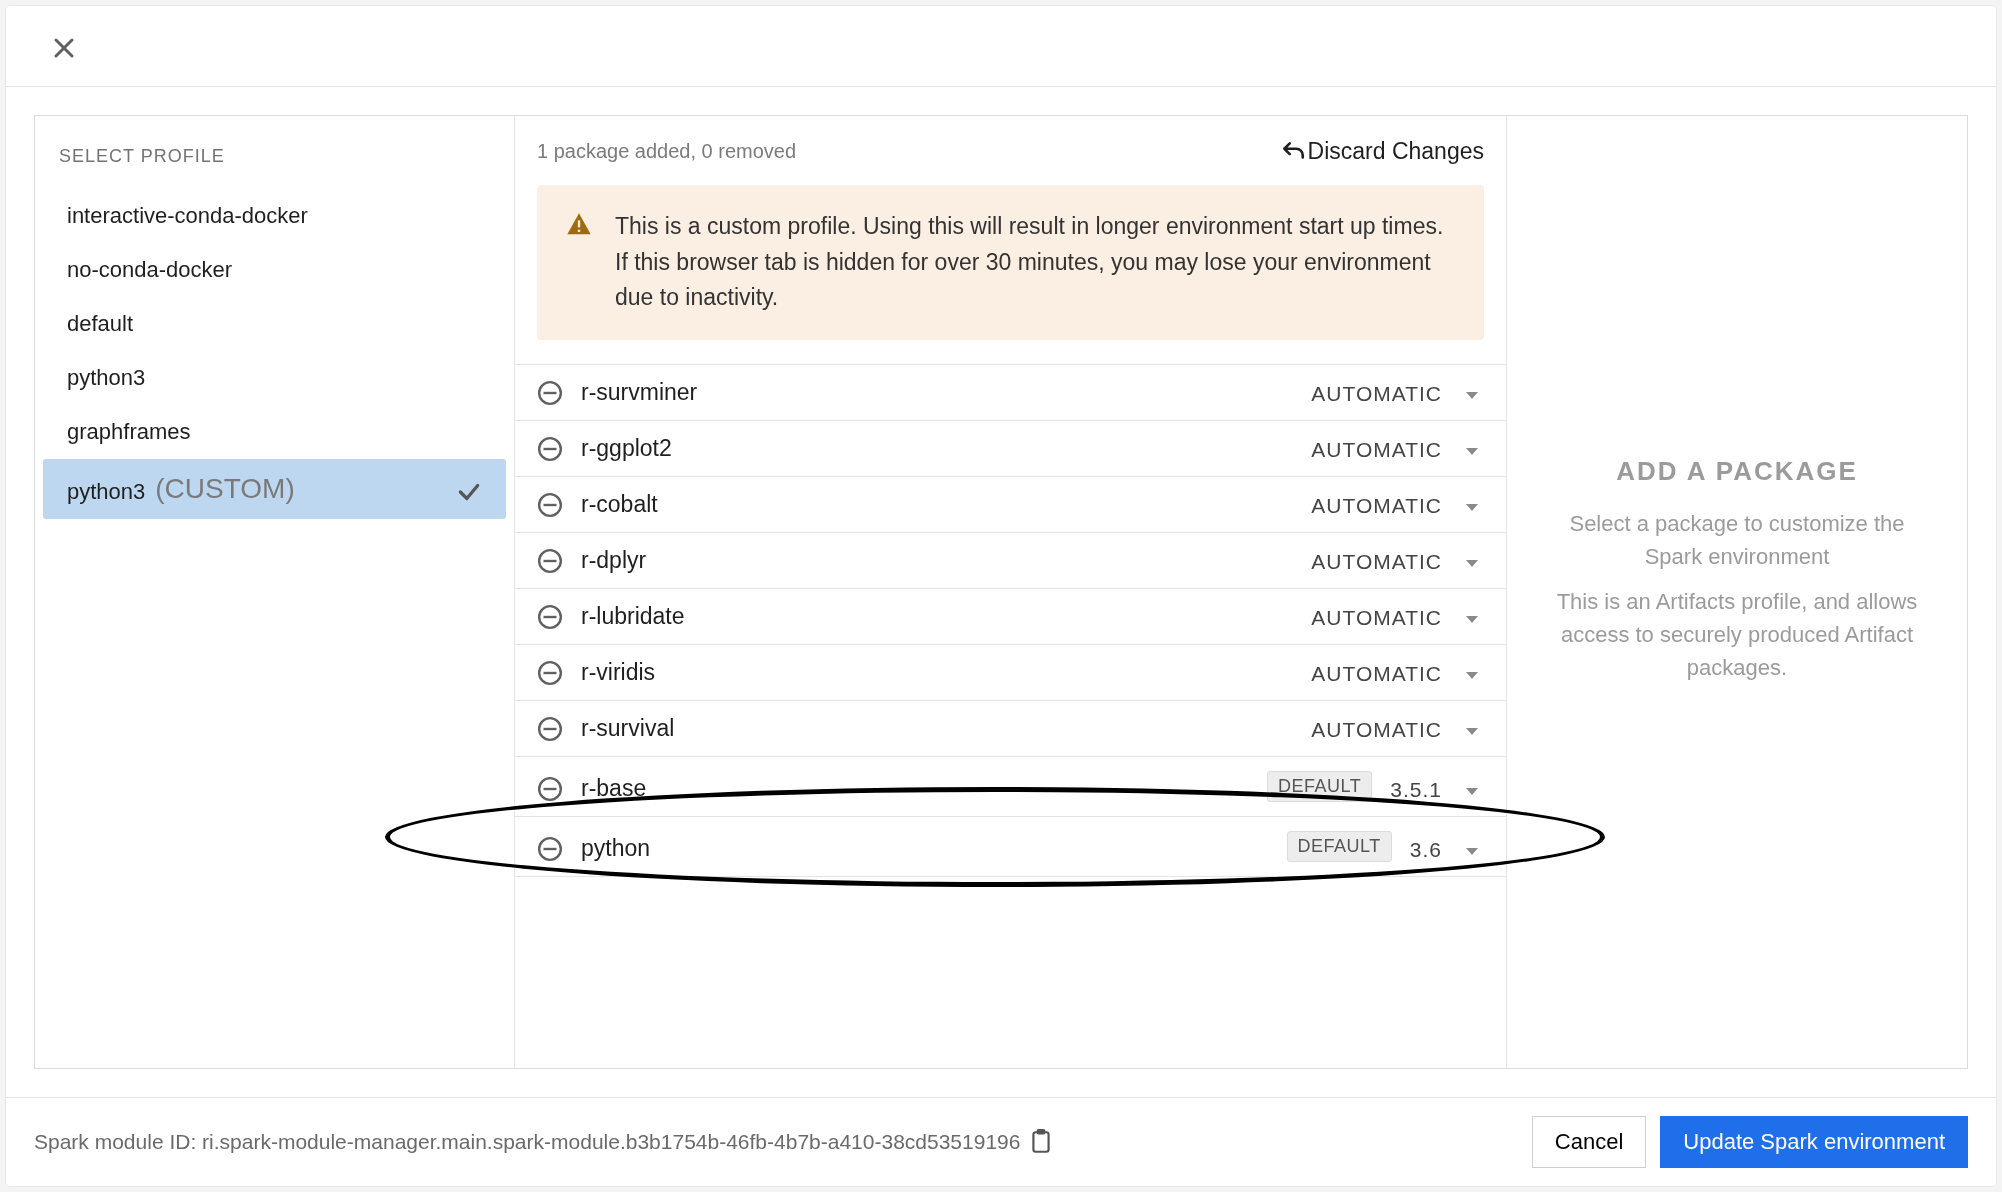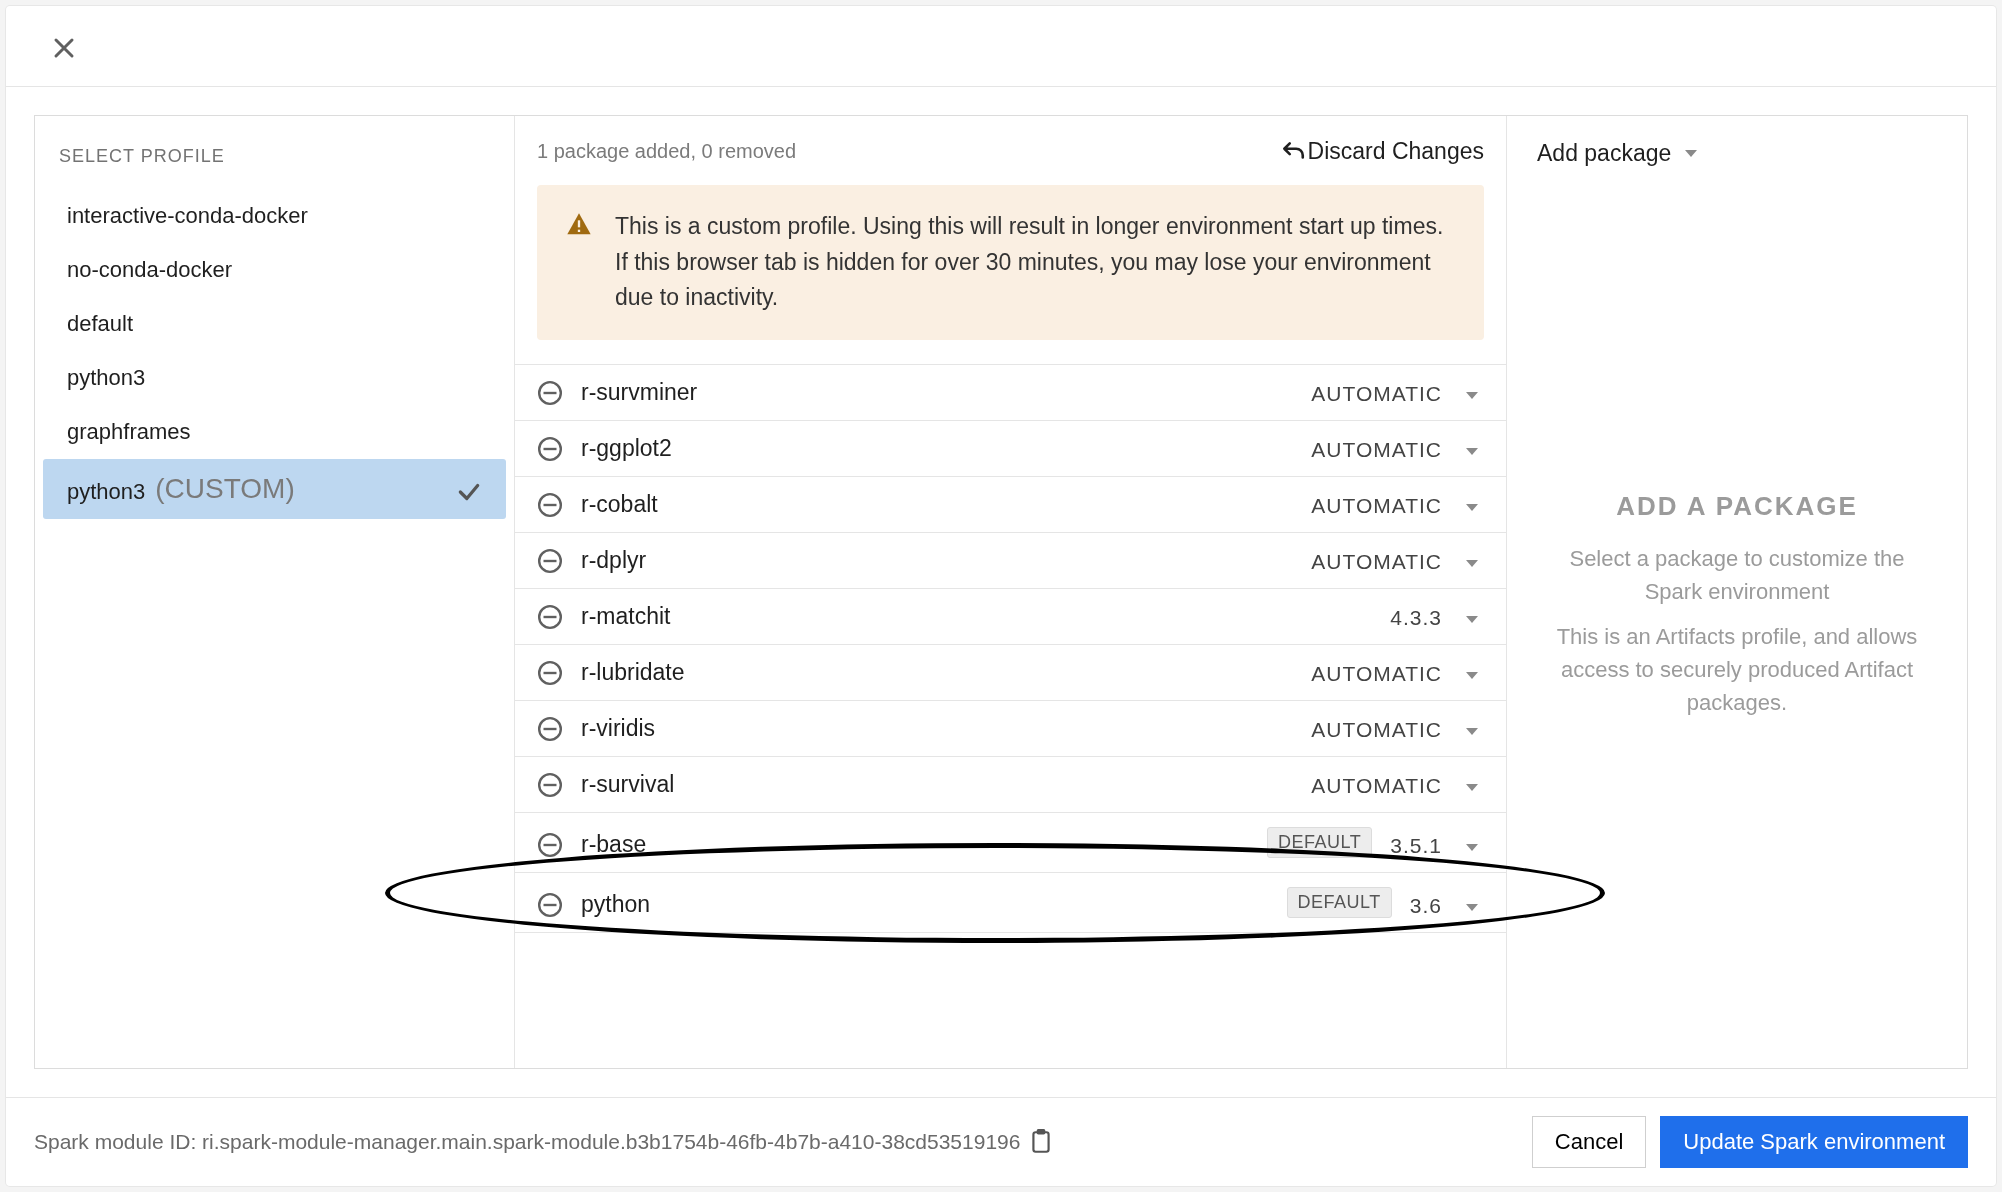--- a/index.html
+++ b/index.html
@@ -250,35 +250,20 @@
                 </svg>
               </span>
             </div>
             <div class="pkg-row">
               <span class="remove-ic">
                 <svg width="26" height="26" viewBox="0 0 24 24">
                   <circle cx="12" cy="12" r="10" fill="none" stroke="#606060" stroke-width="2.2"></circle>
                   <line x1="6" y1="12" x2="18" y2="12" stroke="#606060" stroke-width="2.2"></line>
                 </svg>
               </span>
-              <span class="pkg-name">r-matchit</span>
-              <span class="pkg-ver">4.3.3</span>
-              <span class="caret-down">
-                <svg width="16" height="12" viewBox="0 0 16 12">
-                  <path d="M2 2 L8 9 L14 2 Z" fill="#8a8a8a"></path>
-                </svg>
-              </span>
-            </div>
-            <div class="pkg-row">
-              <span class="remove-ic">
-                <svg width="26" height="26" viewBox="0 0 24 24">
-                  <circle cx="12" cy="12" r="10" fill="none" stroke="#606060" stroke-width="2.2"></circle>
-                  <line x1="6" y1="12" x2="18" y2="12" stroke="#606060" stroke-width="2.2"></line>
-                </svg>
-              </span>
               <span class="pkg-name">r-lubridate</span>
               <span class="pkg-ver">AUTOMATIC</span>
               <span class="caret-down">
                 <svg width="16" height="12" viewBox="0 0 16 12">
                   <path d="M2 2 L8 9 L14 2 Z" fill="#8a8a8a"></path>
                 </svg>
               </span>
             </div>
             <div class="pkg-row">
               <span class="remove-ic">
@@ -340,26 +325,20 @@
                 <svg width="16" height="12" viewBox="0 0 16 12">
                   <path d="M2 2 L8 9 L14 2 Z" fill="#8a8a8a"></path>
                 </svg>
               </span>
             </div>
             <div class="ellipse" style="left:-130px; bottom:-10px; width:1220px; height:100px;"></div>
         </div>
       </div>
 
       <div class="col-right">
-        <div class="add-pkg-btn">
-          <span>Add package</span>
-          <svg width="16" height="12" viewBox="0 0 16 12">
-              <path d="M2 2 L8 9 L14 2" fill="#8a8a8a"></path>
-            </svg>
-        </div>
         <div class="right-empty">
           <h2>ADD A PACKAGE</h2>
           <p>Select a package to customize the Spark environment</p>
           <p>This is an Artifacts profile, and allows access to securely produced Artifact packages.</p>
         </div>
       </div>
 
     </div>
   </div>
 

